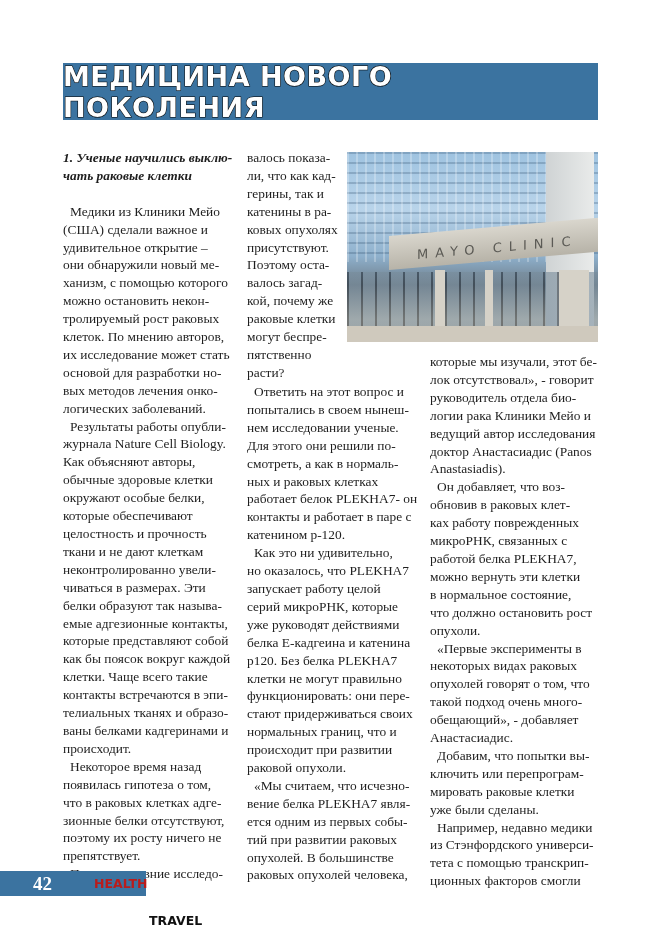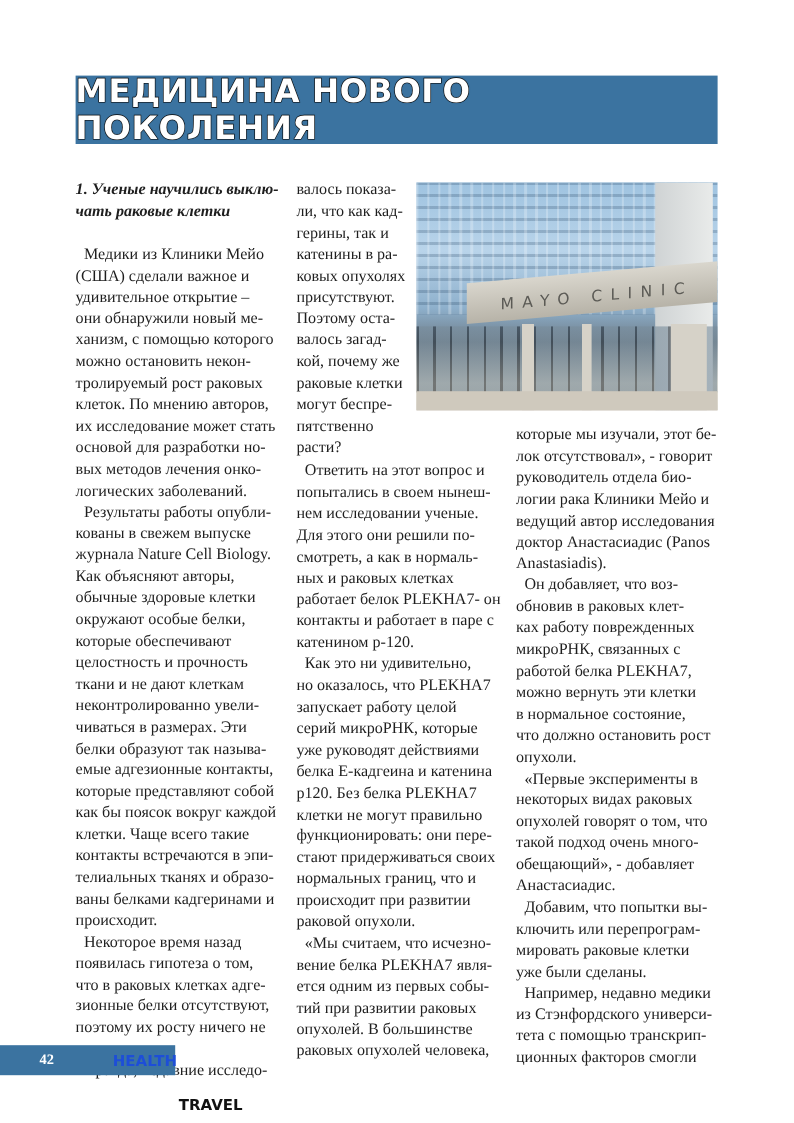--- a/index.html
+++ b/index.html
@@ -59,25 +59,25 @@
     position: absolute; top: 118px; height: 72px; background: #d6d2c8;
   }
   .photo .ground {
     position: absolute; left: 0; bottom: 0; width: 100%; height: 16px; background: #cfc9bd;
   }
   .footer-bar {
     position: absolute; left: 0; top: 871px; width: 146px; height: 25px; background: #3b73a0;
   }
   .page-num {
     position: absolute; left: 33px; top: 871px; height: 25px; line-height: 25px;
-    font-family: "Liberation Serif", serif; font-weight: bold; font-size: 12px; color: #ffffff;
+    font-family: "Liberation Serif", serif; font-weight: bold; font-size: 19px; color: #ffffff;
   }
   .brand-health {
     position: absolute; left: 94px; top: 871px; height: 25px; line-height: 25px;
-    font-family: "DejaVu Sans", sans-serif; font-weight: bold; font-size: 12.5px; color: #1d4ed8;
+    font-family: "DejaVu Sans", sans-serif; font-weight: bold; font-size: 12.5px; color: #b91c1c;
   }
   .brand-travel {
     position: absolute; left: 149px; top: 908px; height: 25px; line-height: 25px;
     font-family: "DejaVu Sans", sans-serif; font-weight: bold; font-size: 12.5px; color: #111111;
   }
 </style>
 </head>
 <body>
 
 <div class="banner">
@@ -96,21 +96,20 @@
       <p>они обнаружили новый ме-</p>
       <p>ханизм, с помощью которого</p>
       <p>можно остановить некон-</p>
       <p>тролируемый рост раковых</p>
       <p>клеток. По мнению авторов,</p>
       <p>их исследование может стать</p>
       <p>основой для разработки но-</p>
       <p>вых методов лечения онко-</p>
       <p>логических заболеваний.</p>
       <p class="ind">Результаты работы опубли-</p>
-      <p>кованы в свежем выпуске</p>
       <p>журнала Nature Cell Biology.</p>
       <p>Как объясняют авторы,</p>
       <p>обычные здоровые клетки</p>
       <p>окружают особые белки,</p>
       <p>которые обеспечивают</p>
       <p>целостность и прочность</p>
       <p>ткани и не дают клеткам</p>
       <p>неконтролированно увели-</p>
       <p>чиваться в размерах. Эти</p>
       <p>белки образуют так называ-</p>

